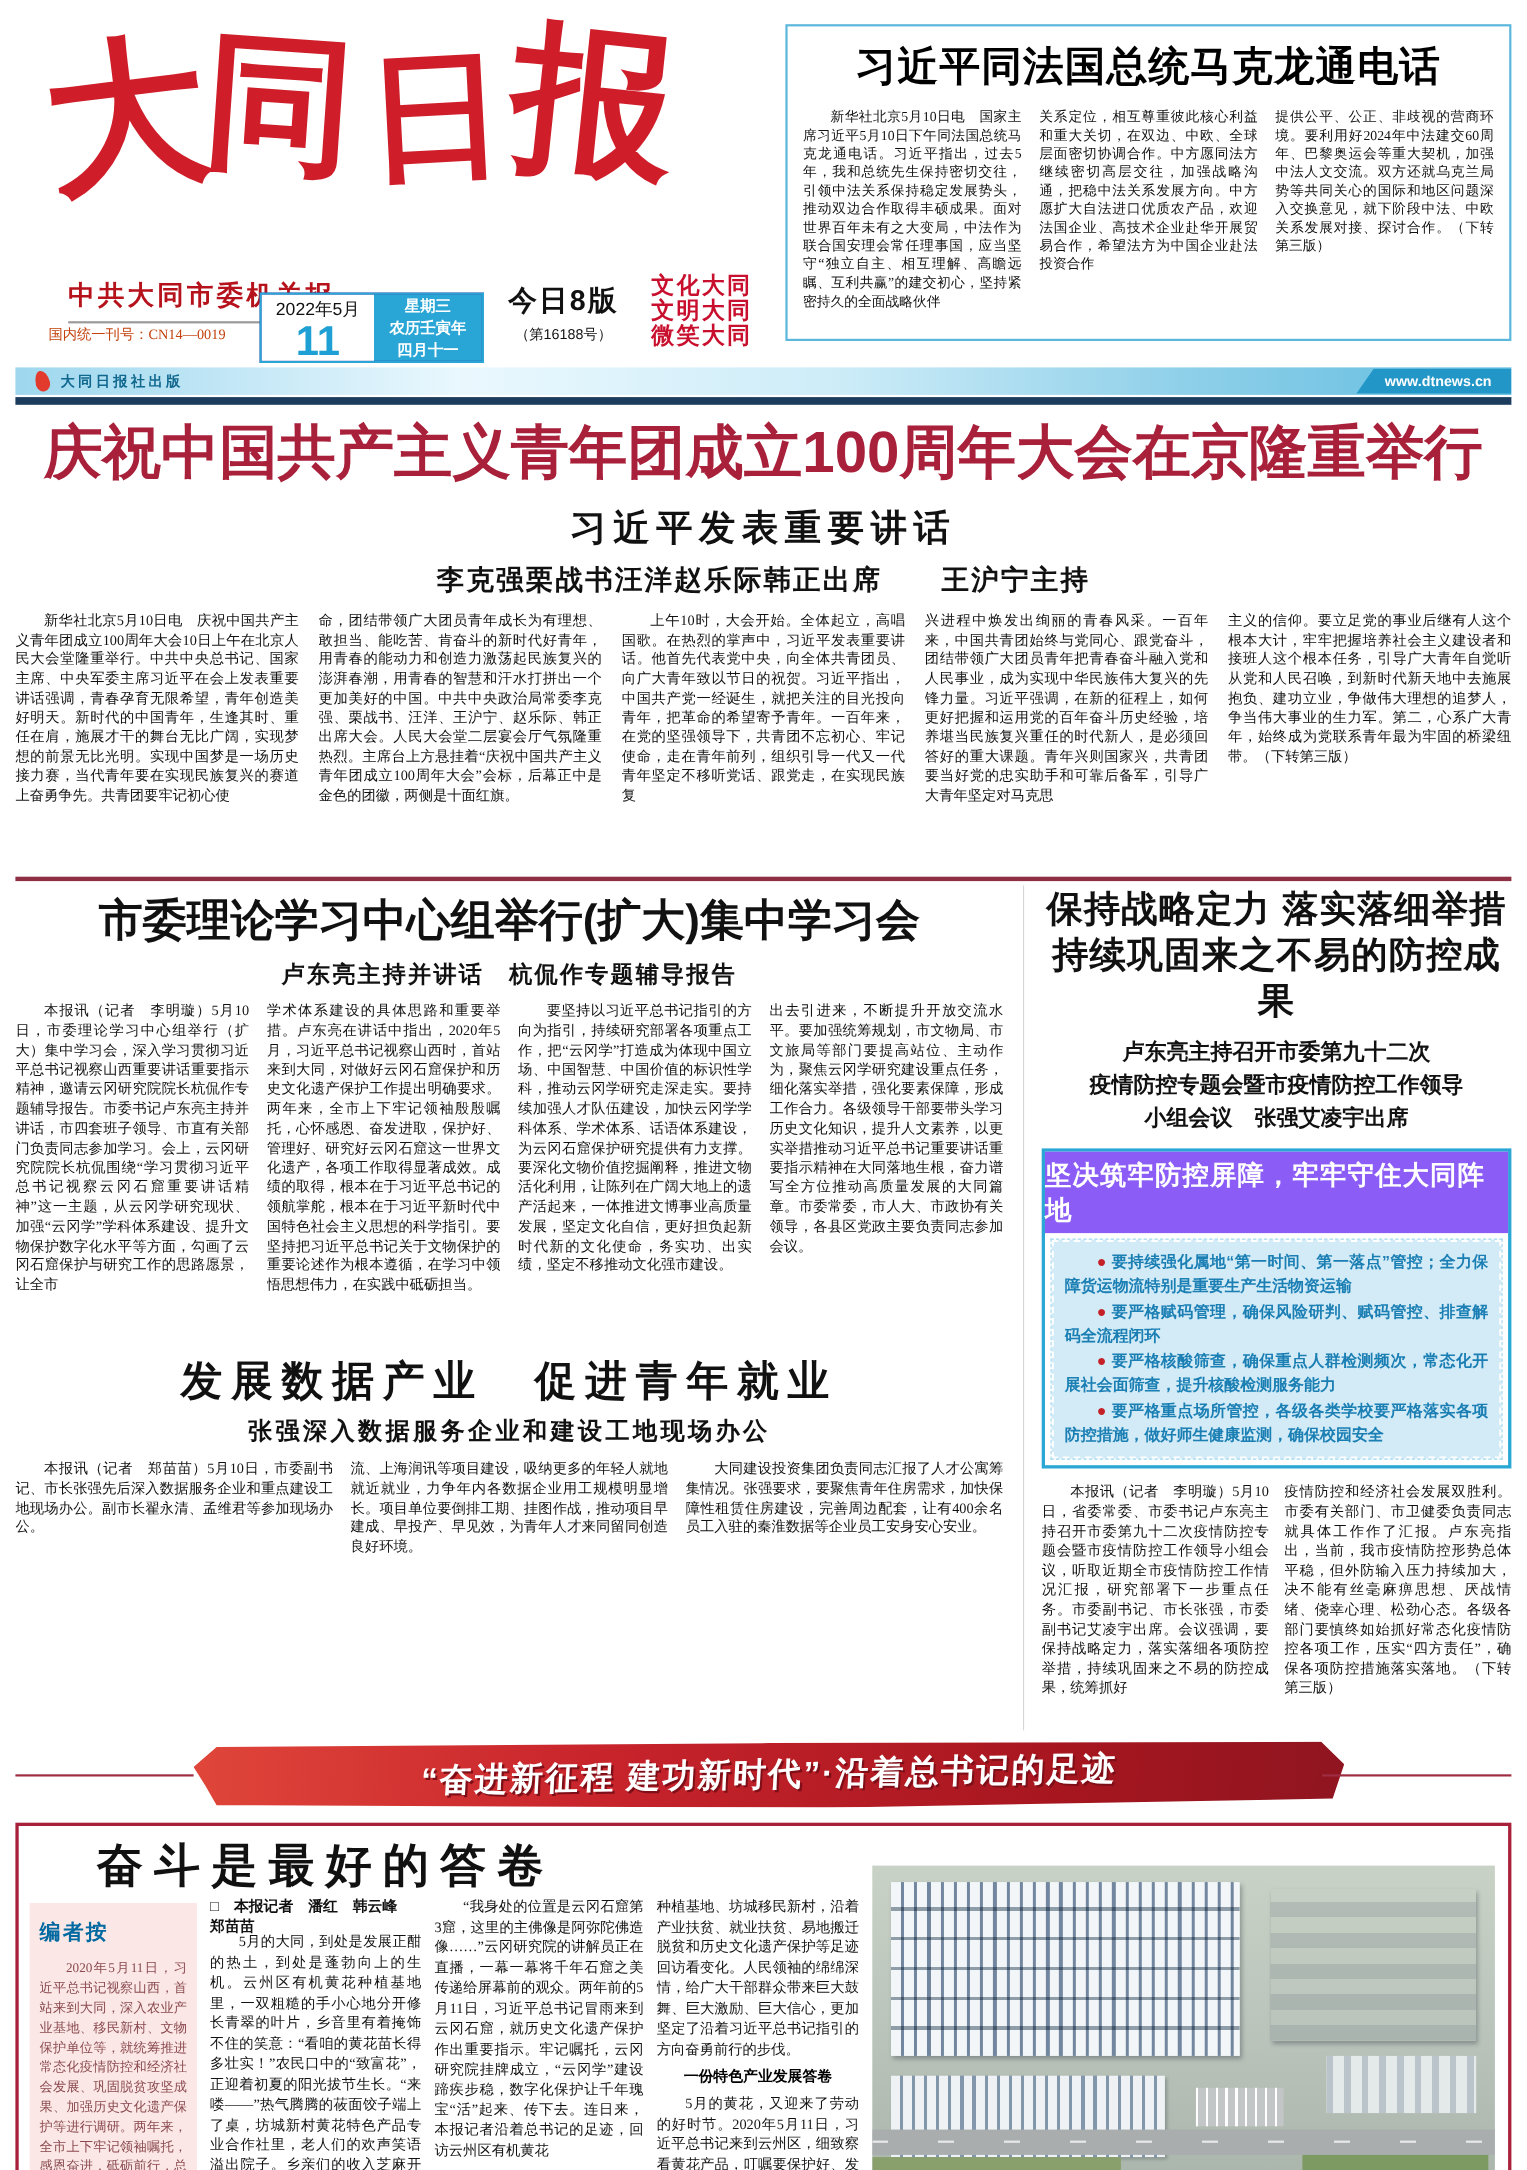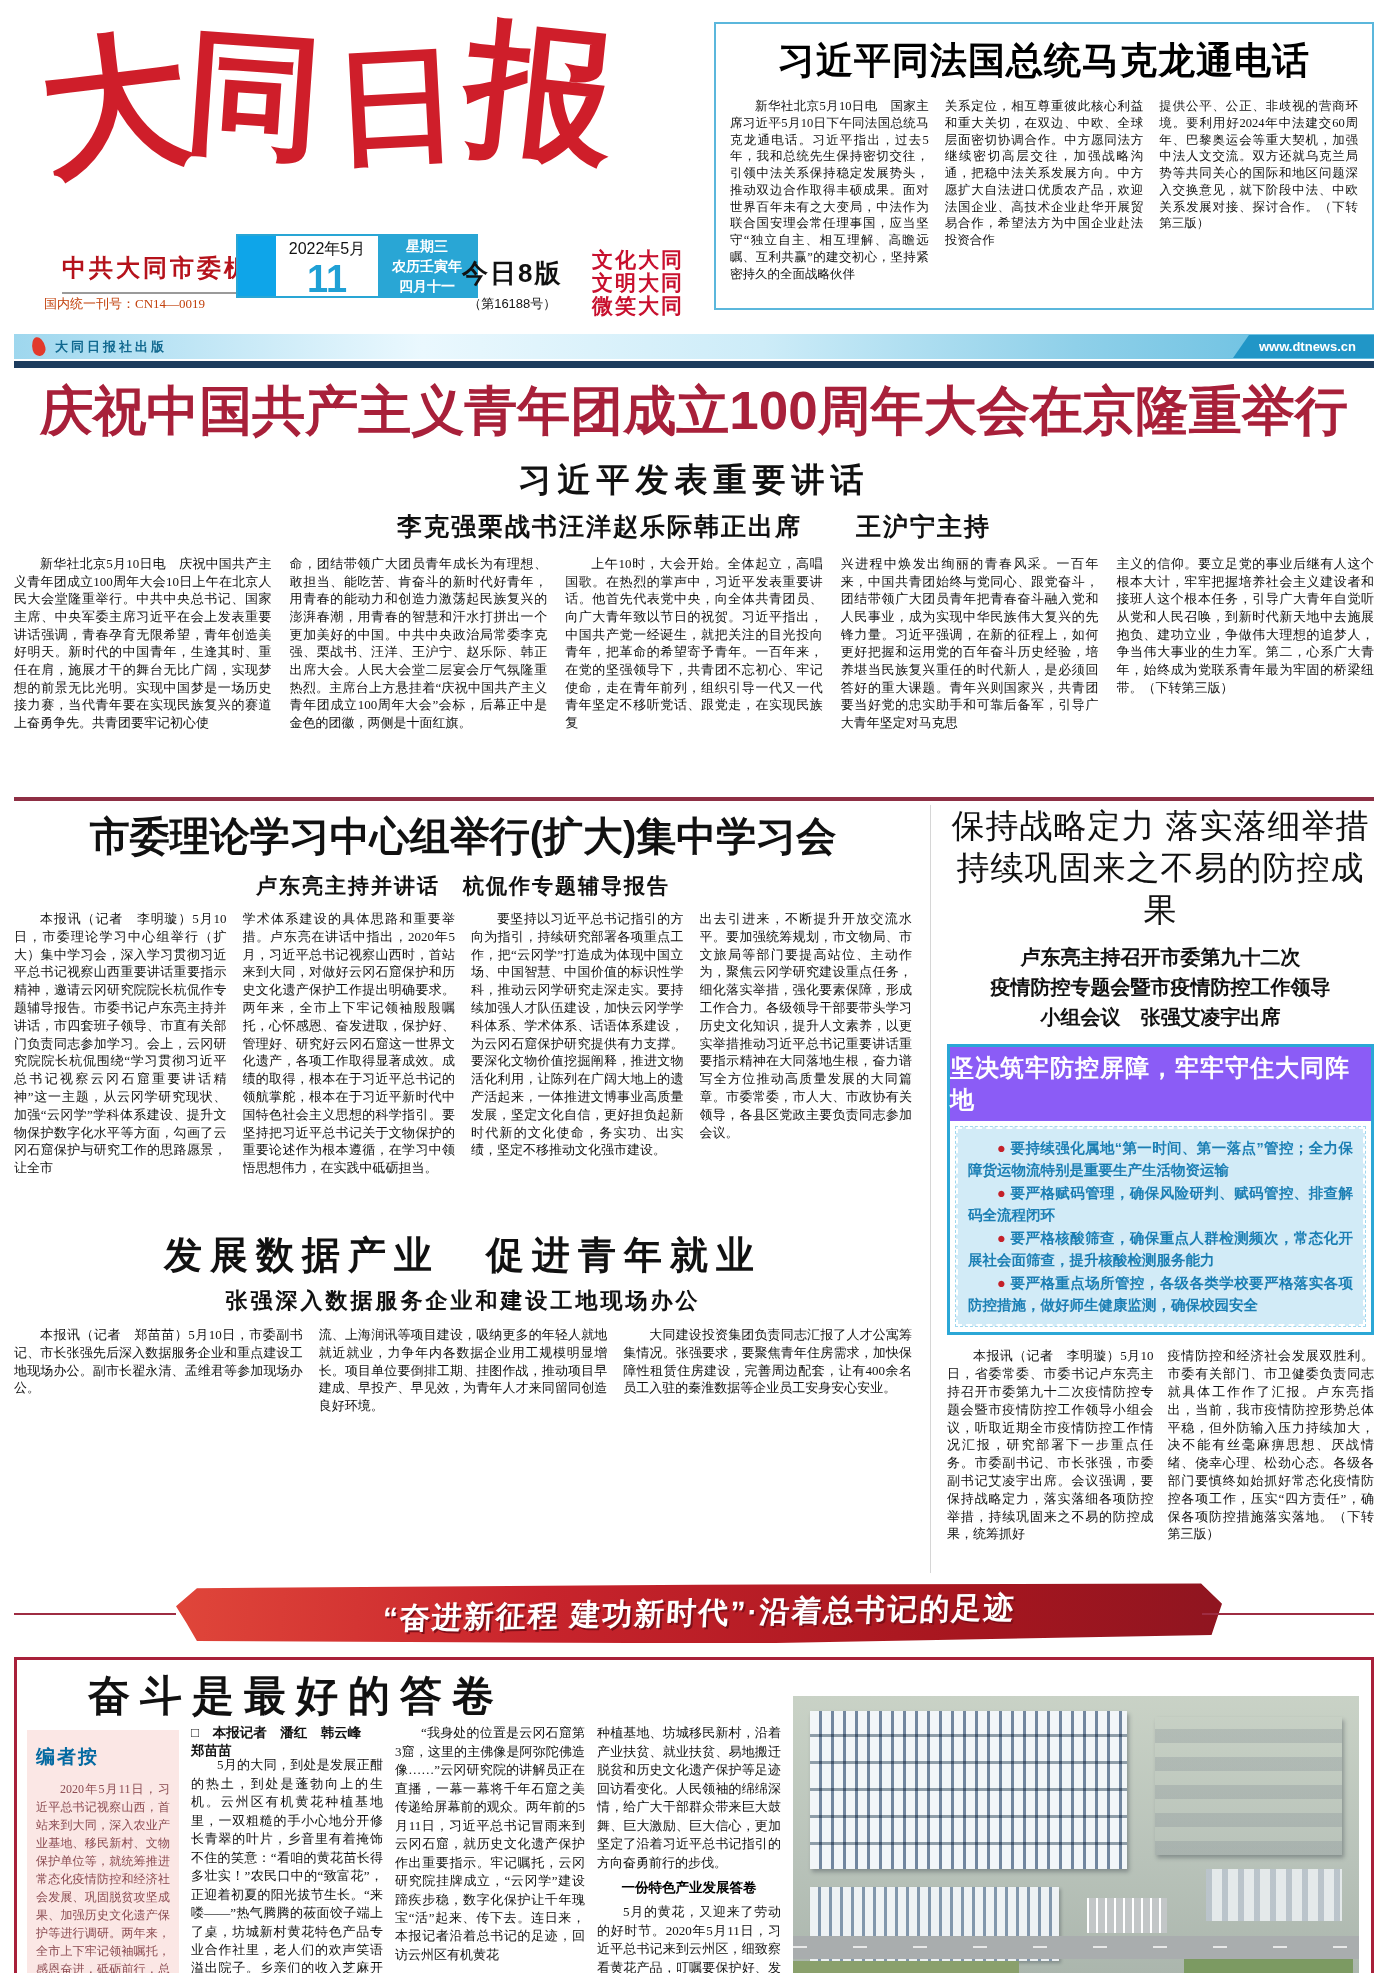--- a/index.html
+++ b/index.html
@@ -13,21 +13,21 @@
            font-family:"DejaVu Serif",serif; font-weight:bold; }
   .bc { display:inline-block; font-size:148px; line-height:1.2; }
   .bc.c0 { transform:rotate(-7deg) translateY(8px); }
   .bc.c1 { transform:rotate(4deg) scale(.92) translateY(-2px); margin-left:-8px; }
   .bc.c2 { transform:rotate(-3deg) scale(.85) translateY(10px); margin-left:-6px; }
   .bc.c3 { transform:rotate(6deg) translateY(-4px); margin-left:-4px; }
   .agency { position:absolute; left:48px; top:246px; width:310px; font-family:"Liberation Sans",sans-serif;
             font-weight:bold; font-size:24px; letter-spacing:3px; color:#b5121b;
             border-bottom:2px solid #9a9a9a; padding-bottom:8px; }
   .issn { position:absolute; left:30px; top:289px; font-size:13px; color:#c2410c; }
-  .datebox { position:absolute; left:222px; top:228px; display:flex; border:2px solid #29a6d5; height:64px; background:#0ea5e9;padding-left:38px; }
+  .datebox { position:absolute; left:222px; top:260px; display:flex; border:2px solid #29a6d5; height:64px; background:#4c1d95; }
   .d-left { width:102px; text-align:center; background:#fff; }
   .d-month { font-size:16px; margin-top:3px; font-family:"Liberation Sans",sans-serif; }
   .d-day { font-size:38px; line-height:1; color:#1fa0d5; font-weight:bold; font-family:"Liberation Sans",sans-serif; }
   .d-right { width:98px; background:#29a6d5; color:#fff; font-weight:bold; font-size:14px;
              font-family:"Liberation Sans",sans-serif; display:flex; flex-direction:column;
              justify-content:center; text-align:center; line-height:1.45; }
   .edition { position:absolute; left:448px; top:250px; text-align:center; font-family:"Liberation Sans",sans-serif; }
   .ed-main { font-size:26px; font-weight:bold; letter-spacing:2px; }
   .ed-no { font-size:13px; margin-top:4px; }
   .slogans { position:absolute; left:578px; top:242px; color:#c8102e; font-weight:bold;
@@ -70,21 +70,21 @@
              text-align:center; letter-spacing:0; margin-top:4px; white-space:nowrap; }
   .study-sub { text-align:center; font-size:21px; font-weight:bold; margin-top:8px; letter-spacing:2px; }
   .cols4 { display:flex; gap:16px; margin-top:10px; overflow:hidden; }
   .cols4 > div { flex:1; font-size:13px; line-height:1.37; text-align:justify; overflow:hidden; }
   .study-cols { height:306px; }
   .data-h { font-family:"Liberation Sans",sans-serif; font-weight:900; font-size:38px;
             text-align:center; letter-spacing:8px; margin-top:14px; }
   .data-sub { text-align:center; font-size:22px; font-weight:bold; margin-top:5px; letter-spacing:3px; }
   .data-cols { height:148px; }
 
-  .covid-h { font-family:"Liberation Sans",sans-serif; font-weight:400; font-size:33px;
+  .covid-h { font-family:"Liberation Sans",sans-serif; font-weight:700; font-size:33px;
              text-align:center; line-height:1.28; letter-spacing:1px; }
   .covid-sub { margin-top:10px; text-align:center; font-size:20px; font-weight:bold; line-height:1.5; }
   .covid-box { margin-top:12px; border:3px solid #2ba7d6; }
   .cb-title { background:#8b5cf6; color:#fff; text-align:left; font-family:"Liberation Sans",sans-serif;
               font-weight:900; font-size:24px; padding:5px 0; letter-spacing:1px; }
   .cb-body { margin:6px; border:2px dashed #fff; outline:1px dashed #9ed7ee; background:#d2ebf7; padding:8px 10px; }
   .cb-item { color:#1b7fb4; font-weight:bold; font-size:14.5px; line-height:1.55;
              font-family:"Liberation Sans",sans-serif; text-align:justify; text-indent:2em; }
   .cb-item::before { content:"● "; color:#c42129; }
   .covid-cols { display:flex; gap:14px; margin-top:12px; height:226px; overflow:hidden; }

